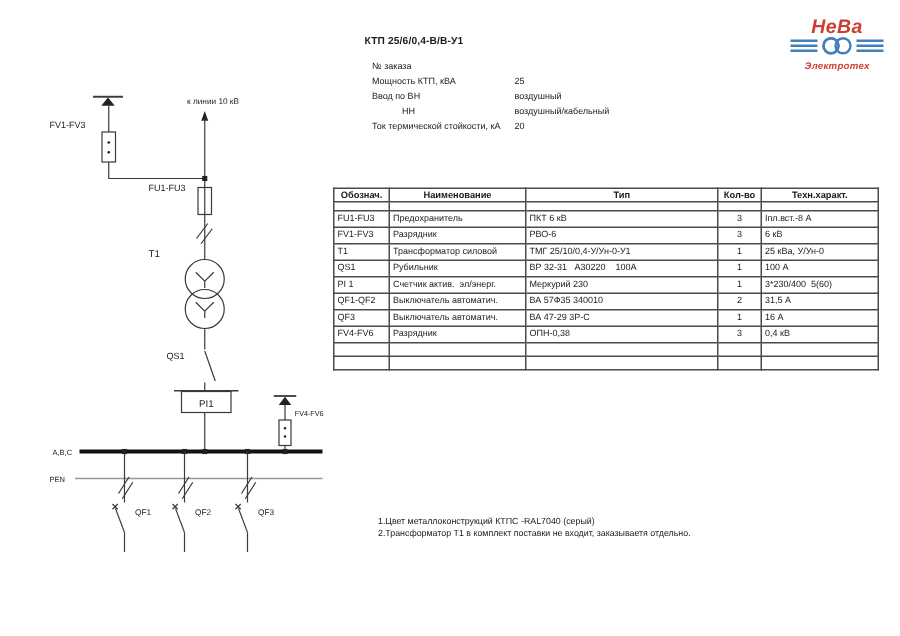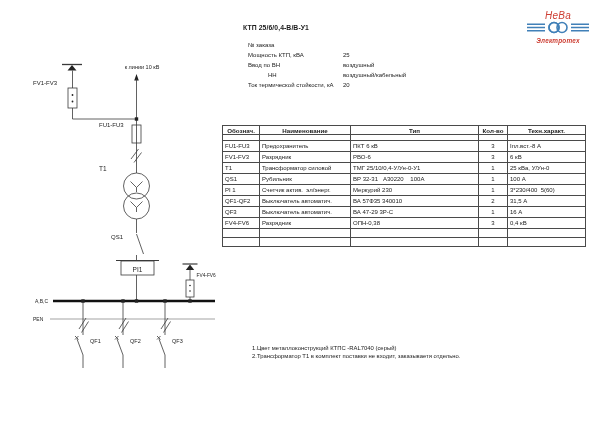--- a/index.html
+++ b/index.html
@@ -20,21 +20,21 @@
   .spec-table th{font-weight:bold;text-align:center;font-size:6.2px;}
   .spec-table tr.head{height:9px;}
   .spec-table tr.empty{height:6px;}
   .spec-table tr.data{height:11px;}
   .spec-table tr.emptyb{height:9px;}
   .spec-table td.c{text-align:center;}
   
   .notes{left:252px;top:344px;font-size:5.9px;line-height:8px;}
   
   .logo{left:524px;top:11px;width:68px;text-align:center;line-height:1;}
-  .logo .l1{font-size:10px;font-weight:normal;font-style:italic;letter-spacing:.3px;}
+  .logo .l1{font-size:13px;font-weight:bold;font-style:italic;letter-spacing:.3px;}
   .logo .l2{font-size:6.4px;font-weight:bold;font-style:italic;margin-top:1px;letter-spacing:.2px;}
   
   svg.diagram{position:absolute;left:0;top:0;}
   svg .ln{stroke:#3a3a3a;stroke-width:0.8;fill:none;}
   svg .thick{stroke:#111;stroke-width:2.6;}
   svg .pen{stroke:#999;stroke-width:0.9;}
   svg .fill{fill:#222;stroke:none;}
   svg text{fill:#1b1b1b;font-family:"Liberation Sans",sans-serif;}
 </style>
 </head>

